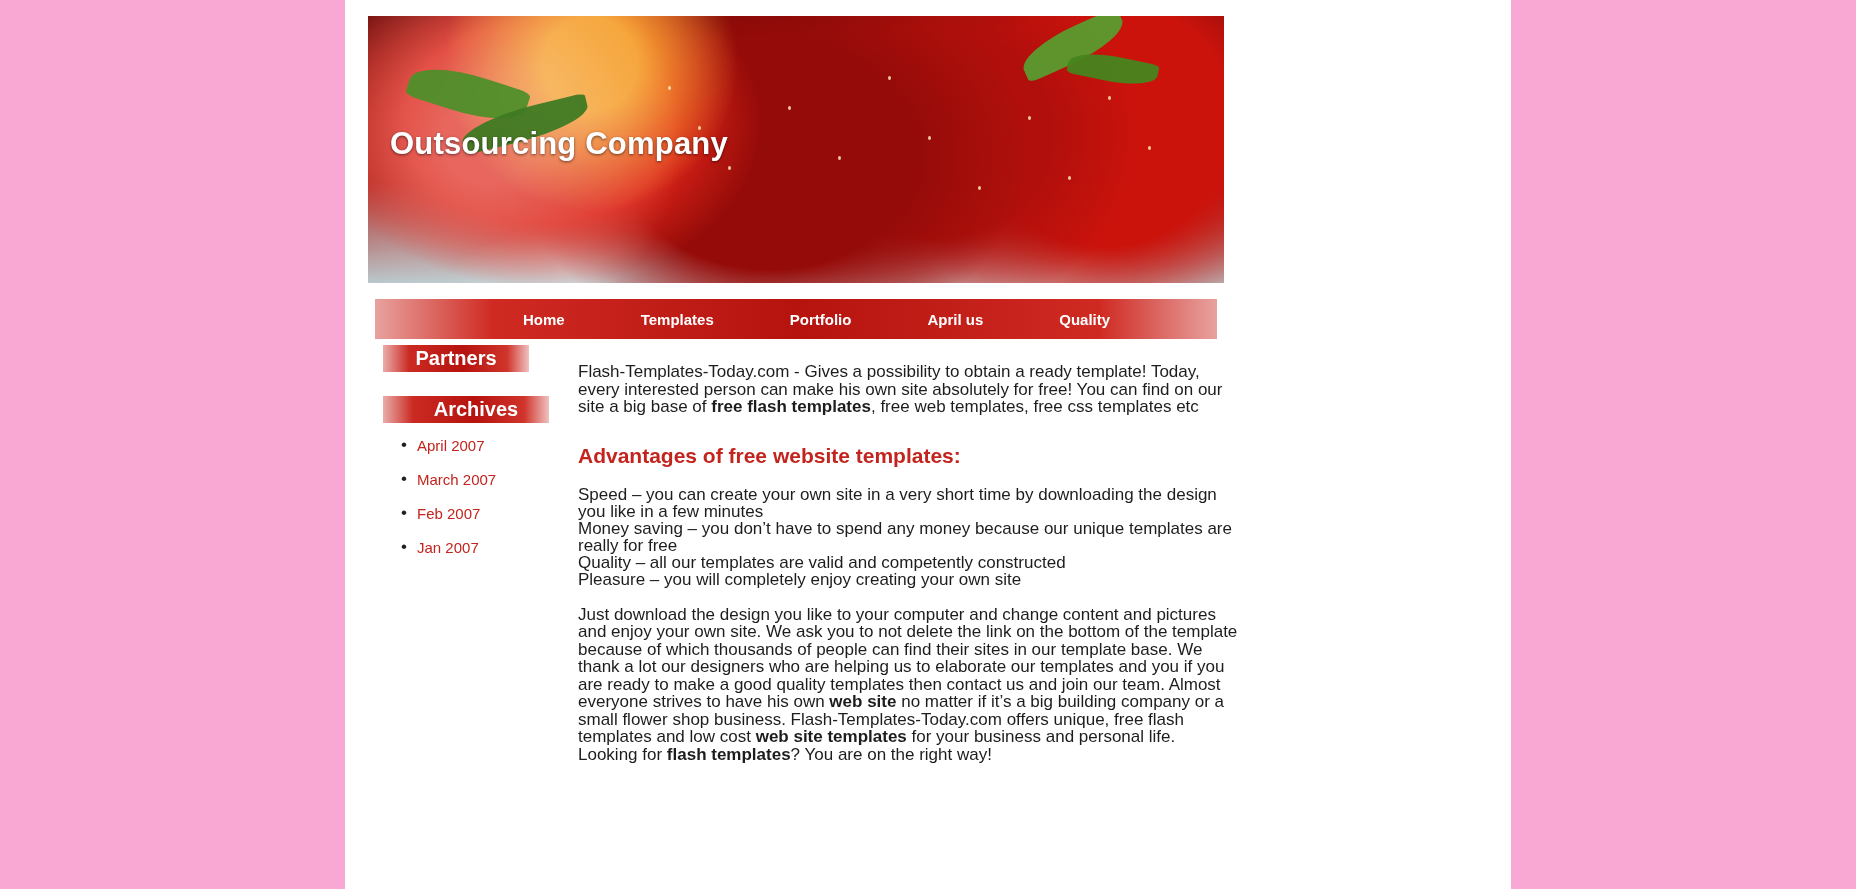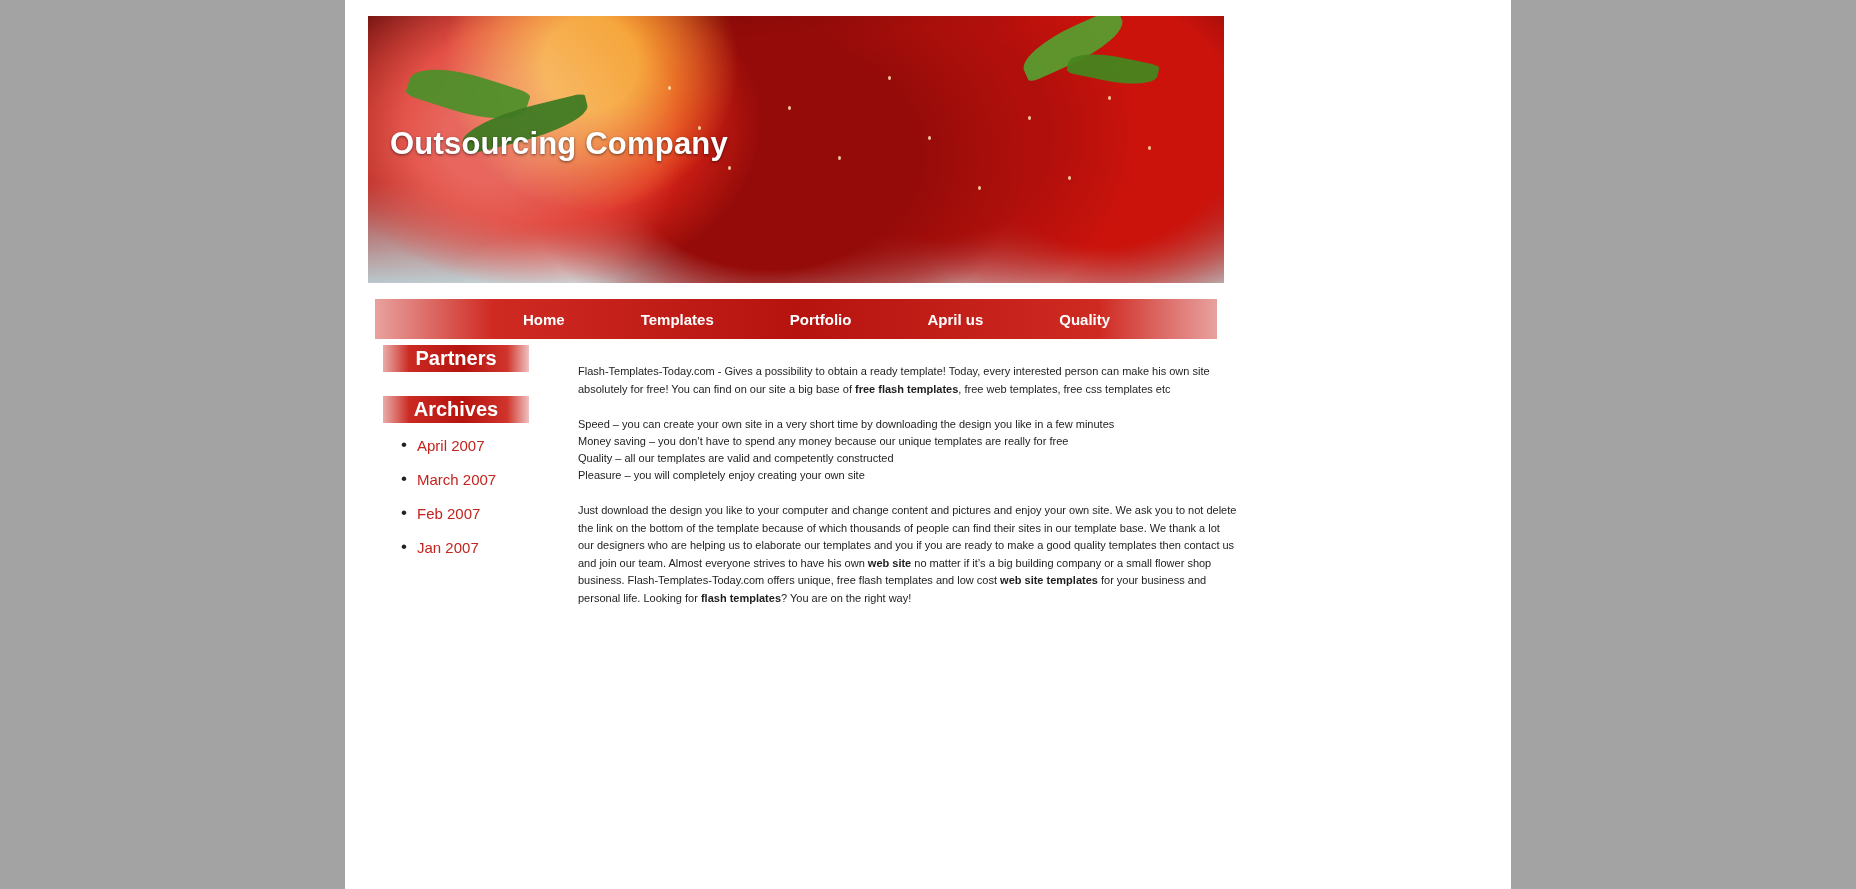--- a/index.html
+++ b/index.html
@@ -12,21 +12,21 @@
     overflow: hidden;
     background: #c21b17;
     font-family: "Liberation Sans", sans-serif;
   }
 
   
   .page-root {
     position: relative;
     width: 1856px;
     height: 889px;
-    background: #a3a3a3;
+    background: #f9a8d4;
   }
   .gutter {
     position: absolute;
     top: 0;
     bottom: 0;
     width: 8px;
     background: #ffffff;
   }
   .gutter.left  { left: 345px; }
   .gutter.right { right: 345px; }
@@ -154,40 +154,40 @@
     left: -16px;
     top: -2px;
     color: #222222;
     font-size: 17px;
   }
   .side-list a {
     color: #c3241d;
     font-size: 15px;
     text-decoration: none;
   }
-  .side-head.archives { margin-top: 24px; }
+  .side-head.archives { margin-top: 24px; padding-left: 20px; }
 
   
   .main {
     position: absolute;
     left: 210px;
     top: 0;
     width: 660px;
   }
   .main h2 {
     margin: 28px 0 0 0;
     color: #c3241d;
     font-size: 21px;
     font-weight: bold;
   }
   .main h2.first { margin-top: 28px; }
   .main p {
     margin: 18px 0 0 0;
     color: #1d1d1d;
-    font-size: 11px;
+    font-size: 17px;
     line-height: 17.5px;
   }
   .main p.tight-lines {
     line-height: 17px;
   }
   .main b { font-weight: bold; }
 </style>
 </head>
 <body>
 
@@ -245,20 +245,21 @@
           <li><a href="#">Feb 2007</a></li>
           <li><a href="#">Jan 2007</a></li>
         </ul>
       </div>
 
       <div class="main">
 
 
         <p><span>Flash-Templates-Today.com - Gives a possibility to obtain a ready template! Today, every interested person can make his own site absolutely for free! You can find on our site a big base of </span><b>free flash templates</b><span>, free web templates, free css templates etc</span></p>
 
+        <h2>Advantages of free website templates:</h2>
 
         <p class="tight-lines"><span>Speed – you can create your own site in a very short time by downloading the design you like in a few minutes</span><br><span>Money saving – you don’t have to spend any money because our unique templates are really for free</span><br><span>Quality – all our templates are valid and competently constructed</span><br><span>Pleasure – you will completely enjoy creating your own site</span></p>
 
         <p><span>Just download the design you like to your computer and change content and pictures and enjoy your own site. We ask you to not delete the link on the bottom of the template because of which thousands of people can find their sites in our template base. We thank a lot our designers who are helping us to elaborate our templates and you if you are ready to make a good quality templates then contact us and join our team. Almost everyone strives to have his own </span><b>web site</b><span> no matter if it’s a big building company or a small flower shop business. Flash-Templates-Today.com offers unique, free flash templates and low cost </span><b>web site templates</b><span> for your business and personal life. Looking for </span><b>flash templates</b><span>? You are on the right way!</span></p>
 
       </div>
     </div>
   </div>
 </div>
 

